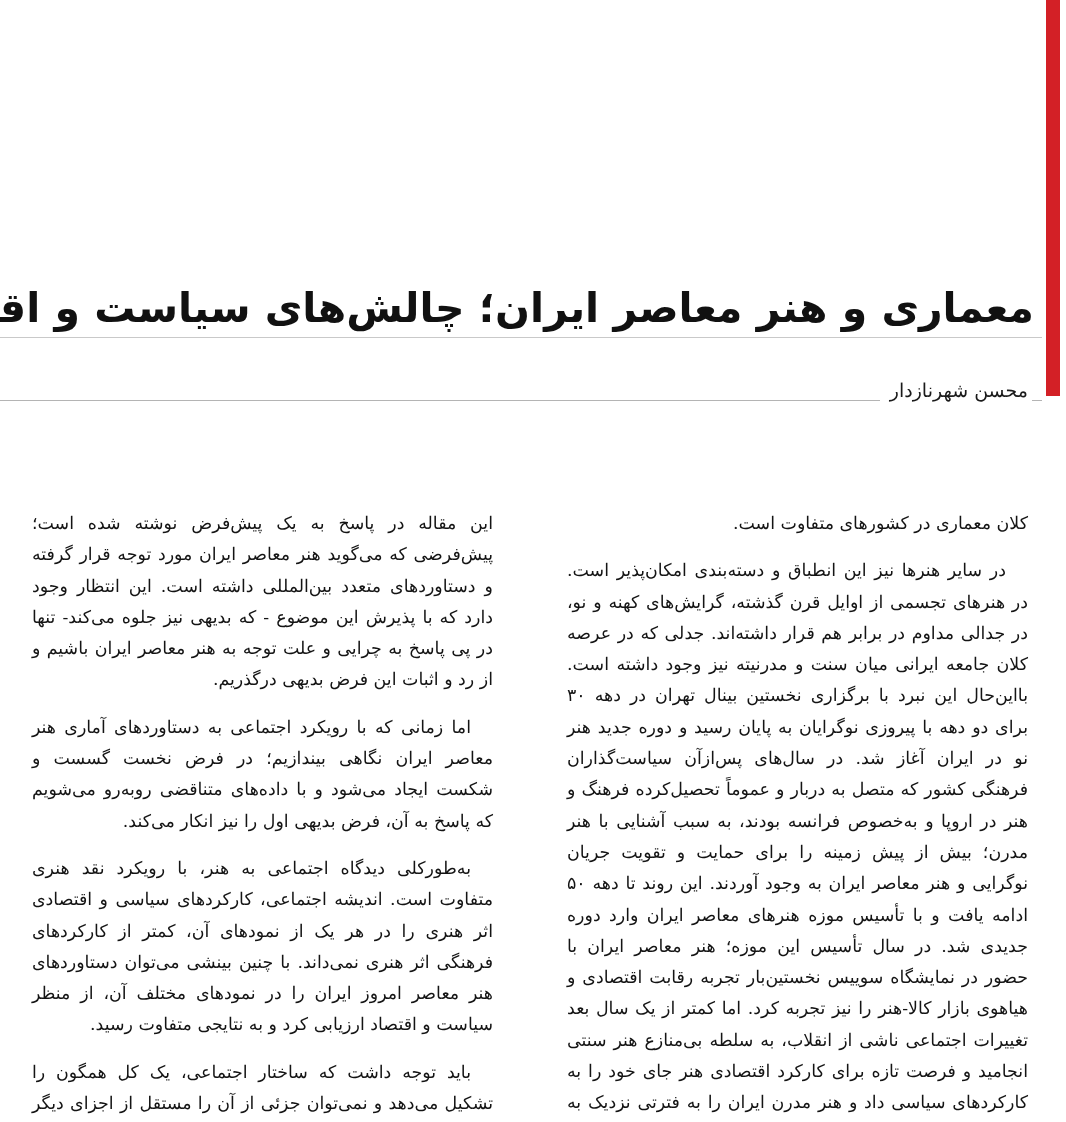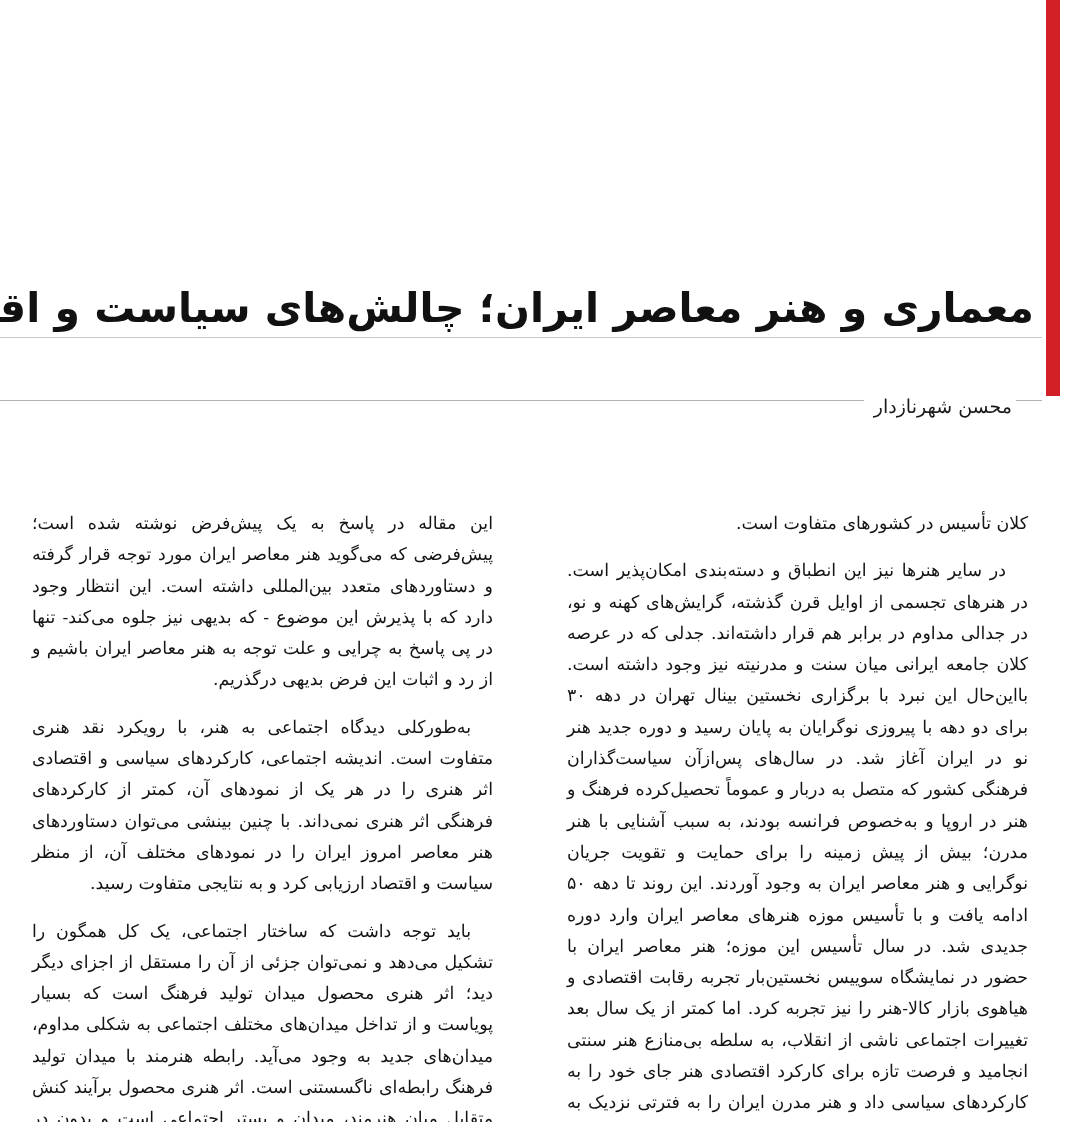--- a/index.html
+++ b/index.html
@@ -75,21 +75,21 @@
     letter-spacing: -0.5px;
     color: #111111;
     white-space: nowrap;
     z-index: 2;
   }
 
   .byline {
     position: absolute;
     top: 379px;
     right: 34px;
-    margin: 16px;
+    margin: 0;
     direction: rtl;
     font-family: "DejaVu Serif", "Liberation Serif", serif;
     font-size: 19px;
     font-weight: 400;
     color: #1a1a1a;
     background: #ffffff;
     padding: 0 4px 0 10px;
     z-index: 3;
   }
 
@@ -138,25 +138,26 @@
   <div class="masthead">
     <div class="rule-top"></div>
     <h1 class="title">معماری و هنر معاصر ایران؛ چالش‌های سیاست و اقتصاد</h1>
     <div class="rule-bottom"></div>
     <div class="byline">محسن شهرنازدار</div>
   </div>
 
   <div class="body-columns">
 
     <div class="col">
-      <p class="cont">کلان تأسیس در کشورهای متفاوت است.</p>
+      <p class="cont">کلان معماری در کشورهای متفاوت است.</p>
       <p class="indent">در سایر هنرها نیز این انطباق و دسته‌بندی امکان‌پذیر است. در هنرهای تجسمی از اوایل قرن گذشته، گرایش‌های کهنه و نو، در جدالی مداوم در برابر هم قرار داشته‌اند. جدلی که در عرصه کلان جامعه ایرانی میان سنت و مدرنیته نیز وجود داشته است. با‌این‌حال این نبرد با برگزاری نخستین بینال تهران در دهه ۳۰ برای دو دهه با پیروزی نوگرایان به پایان رسید و دوره جدید هنر نو در ایران آغاز شد. در سال‌های پس‌از‌آن سیاست‌گذاران فرهنگی کشور که متصل به دربار و عموماً تحصیل‌کرده فرهنگ و هنر در اروپا و به‌خصوص فرانسه بودند، به سبب آشنایی با هنر مدرن؛ بیش از پیش زمینه را برای حمایت و تقویت جریان نوگرایی و هنر معاصر ایران به وجود آوردند. این روند تا دهه ۵۰ ادامه یافت و با تأسیس موزه هنرهای معاصر ایران وارد دوره جدیدی شد. در سال تأسیس این موزه؛ هنر معاصر ایران با حضور در نمایشگاه سوییس نخستین‌بار تجربه رقابت اقتصادی و هیاهوی بازار کالا-هنر را نیز تجربه کرد. اما کمتر از یک سال بعد تغییرات اجتماعی ناشی از انقلاب، به سلطه بی‌منازع هنر سنتی انجامید و فرصت تازه برای کارکرد اقتصادی هنر جای خود را به کارکردهای سیاسی داد و هنر مدرن ایران را به فترتی نزدیک به دو دهه فرو برد. با‌این‌حال دیری نپایید که تغییر مشی حاکمیت و تلفیق آن با تحولات اقتصادی در خاورمیانه و نیز بازارهای مالی جدید برای اقتصاد هنر، سرمایه‌گذاران، بانک‌ها و صاحبان سرمایه‌های بزرگ و کوچک را متوجه پتانسیل‌های اقتصادی هنر معاصر ایران کرد و سوداگری اقتصادی جای رویکردهای انقلابی را گرفت.</p>
     </div>
 
     <div class="col">
       <p class="cont">این مقاله در پاسخ به یک پیش‌فرض نوشته شده است؛ پیش‌فرضی که می‌گوید هنر معاصر ایران مورد توجه قرار گرفته و دستاوردهای متعدد بین‌المللی داشته است. این انتظار وجود دارد که با پذیرش این موضوع - که بدیهی نیز جلوه می‌کند- تنها در پی پاسخ به چرایی و علت توجه به هنر معاصر ایران باشیم و از رد و اثبات این فرض بدیهی درگذریم.</p>
+      <p class="indent">اما زمانی که با رویکرد اجتماعی به دستاوردهای آماری هنر معاصر ایران نگاهی بیندازیم؛ در فرض نخست گسست و شکست ایجاد می‌شود و با داده‌های متناقضی روبه‌رو می‌شویم که پاسخ به آن، فرض بدیهی اول را نیز انکار می‌کند.</p>
       <p class="indent">به‌طورکلی دیدگاه اجتماعی به هنر، با رویکرد نقد هنری متفاوت است. اندیشه اجتماعی، کارکردهای سیاسی و اقتصادی اثر هنری را در هر یک از نمودهای آن، کمتر از کارکردهای فرهنگی اثر هنری نمی‌داند. با چنین بینشی می‌توان دستاوردهای هنر معاصر امروز ایران را در نمودهای مختلف آن، از منظر سیاست و اقتصاد ارزیابی کرد و به نتایجی متفاوت رسید.</p>
       <p class="indent">باید توجه داشت که ساختار اجتماعی، یک کل همگون را تشکیل می‌دهد و نمی‌توان جزئی از آن را مستقل از اجزای دیگر دید؛ اثر هنری محصول میدان تولید فرهنگ است که بسیار پویاست و از تداخل میدان‌های مختلف اجتماعی به شکلی مداوم، میدان‌های جدید به وجود می‌آید. رابطه هنرمند با میدان تولید فرهنگ رابطه‌ای ناگسستنی است. اثر هنری محصول برآیند کنش متقابل میان هنرمند، میدان و بستر اجتماعی است و بدون در نظر گرفتن ویژگی روابط میان آنها، تحلیل اثر هنری فاقد مؤلفه‌های قابل ارجاع است. در‌نتیجه، نقد اثر هنری</p>
     </div>
 
   </div>
 
 </div>
 
 </body></html>

